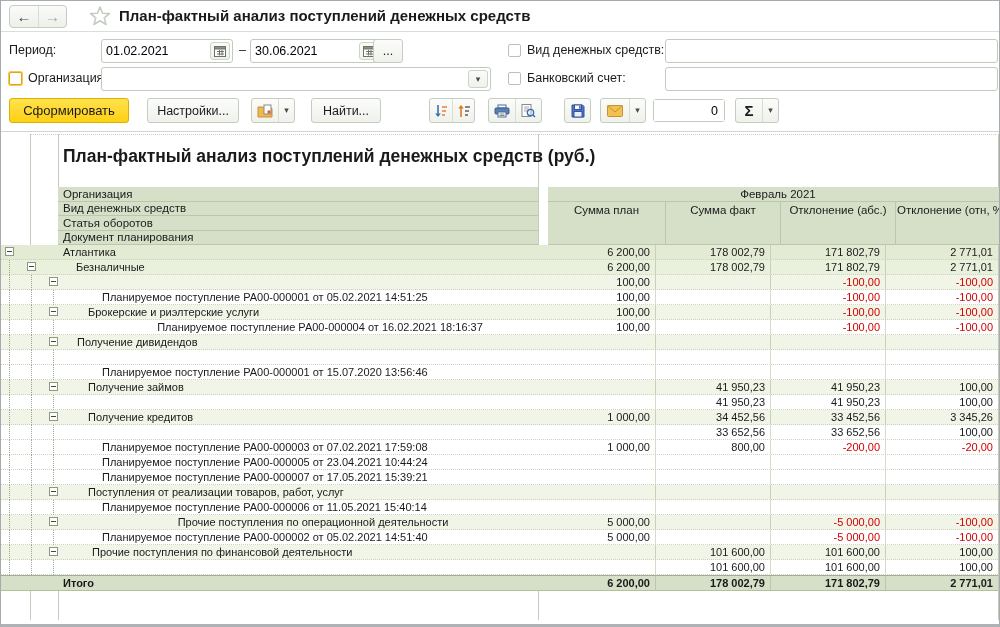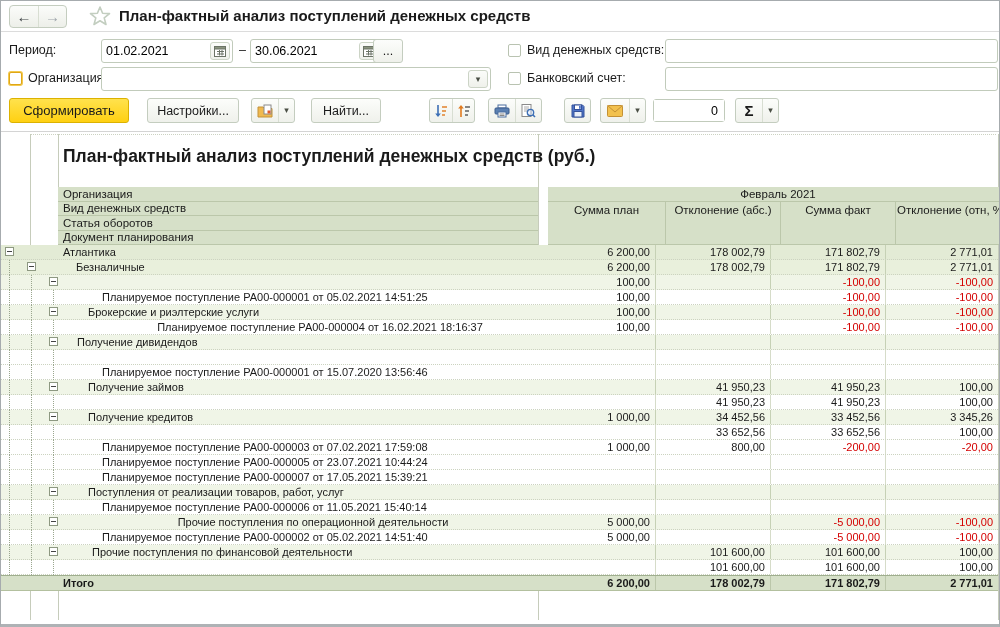--- a/index.html
+++ b/index.html
@@ -239,22 +239,22 @@
     <div class="hleft">
         <div class="hlrow">Организация</div>
         <div class="hlrow">Вид денежных средств</div>
         <div class="hlrow">Статья оборотов</div>
         <div class="hlrow">Документ планирования</div>
       </div>
     <div class="hright">
       <div class="hperiod">Февраль 2021</div>
       <div class="hcols">
           <div class="hcol c0">Сумма план</div>
+          <div class="hcol c1">Сумма факт</div>
           <div class="hcol c2">Отклонение (абс.)</div>
-          <div class="hcol c1">Сумма факт</div>
           <div class="hcol c3">Отклонение (отн, %)</div>
         </div>
     </div>
 
     <div class="rows">
         <div class="trow lvl1">
           <div class="gut">
             <div class="exp" style="left: 4px;"></div>
           </div>
           <div class="lc" style="padding-left: 5px;">Атлантика</div>
@@ -417,21 +417,21 @@
           <div class="vc c1">800,00</div>
           <div class="vc c2 neg">-200,00</div>
           <div class="vc c3 neg">-20,00</div>
         </div>
         <div class="trow lvl4">
           <div class="gut">
             <div class="tl" style="left: 8px;"></div>
             <div class="tl" style="left: 30px;"></div>
             <div class="tl" style="left: 52px;"></div>
           </div>
-          <div class="lc" style="padding-left: 44px;">Планируемое поступление РА00-000005 от 23.07.2021 10:44:24</div>
+          <div class="lc" style="padding-left: 44px;">Планируемое поступление РА00-000005 от 23.04.2021 10:44:24</div>
           <div class="vc c0"></div>
           <div class="vc c1"></div>
           <div class="vc c2"></div>
           <div class="vc c3"></div>
         </div>
         <div class="trow lvl4">
           <div class="gut">
             <div class="tl" style="left: 8px;"></div>
             <div class="tl" style="left: 30px;"></div>
             <div class="tl" style="left: 52px;"></div>

